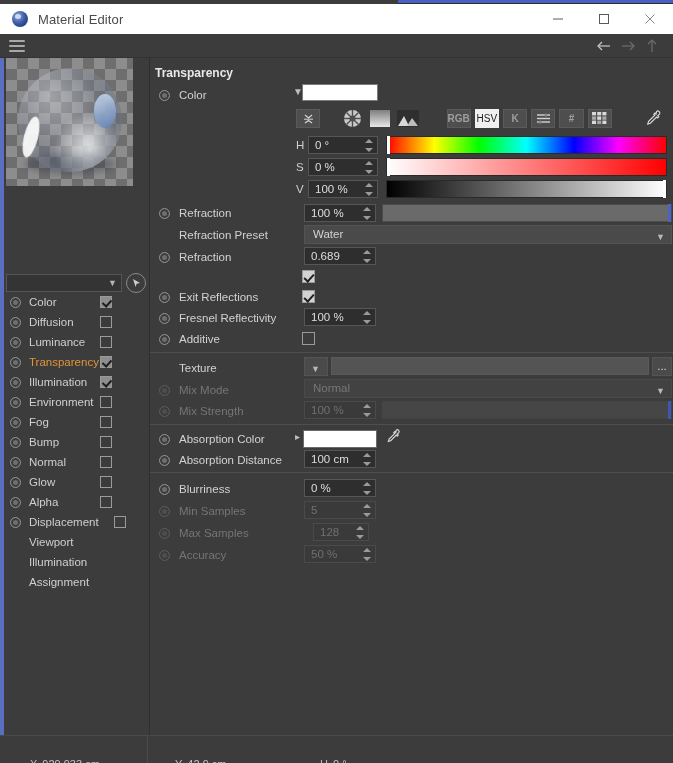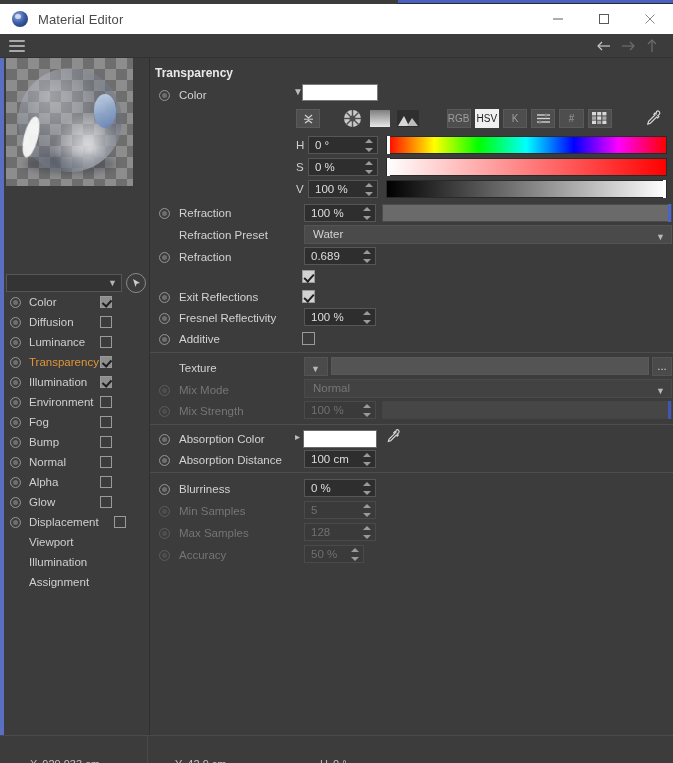--- a/index.html
+++ b/index.html
@@ -202,21 +202,21 @@
   .cp-chev { position: absolute; left: 143px; top: 28px; font-size: 10px; color: #bdbdbd; }
 
   .cpbar { position: absolute; left: 146px; top: 48px; width: 374px; height: 24px; display: flex; align-items: center; }
   .cpic {
     width: 26px; height: 19px; background: #4e4e4e; border: 1px solid #5a5a5a;
     display: flex; align-items: center; justify-content: center; margin-right: 4px;
     color: #d4d4d4; font-size: 10px; position: relative;
   }
   .cpic.flat { background: transparent; border: none; }
   .cpic.sel { background: #f0f0f0; color: #1c1c1c; border-color: #f0f0f0; }
-  .cpic.dimtxt { color: #9e9e9e; }
+  .cpic.dimtxt { color: #9e9e9e; font-weight: bold; }
   .cpic.gap { margin-left: 22px; }
 
   .hsvrow { position: absolute; left: 146px; height: 20px; display: flex; align-items: center; }
   .hsv-letter { width: 12px; font-size: 11.5px; color: #d0d0d0; }
   .hsv-num {
     position: relative; width: 70px; height: 18px; background: #2e2e2e; border: 1px solid #565656;
     color: #dedede; font-size: 11.5px; line-height: 16px; padding-left: 6px;
   }
   .hsv-bar { position: relative; margin-left: 8px; width: 281px; height: 18px; border: 1px solid #2a2a2a; }
   .hsv-bar .mark { position: absolute; top: -1px; bottom: -1px; width: 3px; background: #ffffff; }
@@ -359,26 +359,26 @@
         <span class="chan-label">Bump</span>
         <span class="cbox"></span>
       </div>
       <div class="chan">
         <span class="radio"></span>
         <span class="chan-label">Normal</span>
         <span class="cbox"></span>
       </div>
       <div class="chan">
         <span class="radio"></span>
+        <span class="chan-label">Glow</span>
+        <span class="cbox"></span>
+      </div>
+      <div class="chan">
+        <span class="radio"></span>
         <span class="chan-label">Alpha</span>
-        <span class="cbox"></span>
-      </div>
-      <div class="chan">
-        <span class="radio"></span>
-        <span class="chan-label">Glow</span>
         <span class="cbox"></span>
       </div>
       <div class="chan">
         <span class="radio"></span>
         <span class="chan-label">Displacement</span>
         <span class="cbox" style="margin-right:20px"></span>
       </div>
 
       <div class="plainrow">
         <span>Viewport</span>
@@ -652,33 +652,33 @@
       <span class="spin">
           <i class="up"></i>
           <i class="dn"></i>
         </span>
     </div>
 
     <div class="prow disabled" style="top:465px">
       <span class="radio"></span>
       <span class="plabel">Max Samples</span>
     </div>
-    <div class="num off" style="left:154px; top:465px; width:72px">
+    <div class="num off" style="left:163px; top:465px; width:56px">
       <span>128</span>
       <span class="spin">
           <i class="up"></i>
           <i class="dn"></i>
         </span>
     </div>
 
     <div class="prow disabled" style="top:487px">
       <span class="radio"></span>
       <span class="plabel">Accuracy</span>
     </div>
-    <div class="num off" style="left:154px; top:487px; width:60px">
+    <div class="num off" style="left:154px; top:487px; width:72px">
       <span>50 %</span>
       <span class="spin">
           <i class="up"></i>
           <i class="dn"></i>
         </span>
     </div>
 
   </div>
 
   <div class="statusbar">

